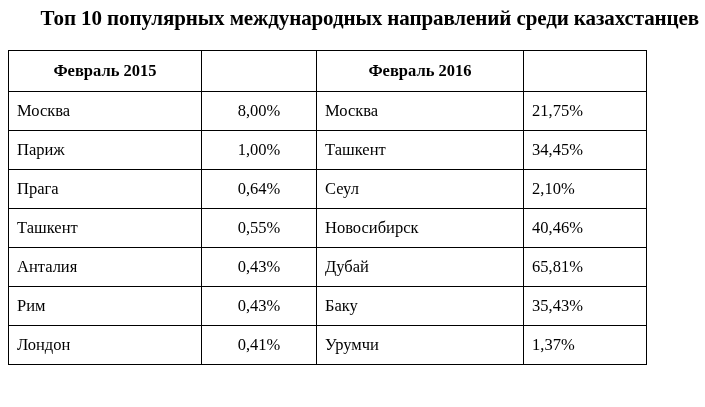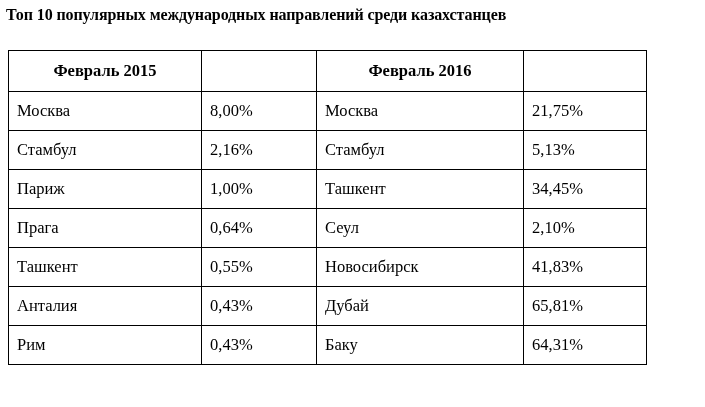--- a/index.html
+++ b/index.html
@@ -19,24 +19,25 @@
     width: 705px;
     height: 407px;
     box-sizing: border-box;
   }
   .title {
     position: absolute;
     left: 6px;
     top: 6px;
     width: 693px;
     font-family: "Liberation Serif", serif;
-    font-size: 16px;
+    font-size: 21px;
     font-weight: bold;
     letter-spacing: -0.1px;
     white-space: nowrap;
+    text-align: right;
   }
   .table-wrap {
     position: absolute;
     left: 8px;
     top: 50px;
     width: 570px;
   }
   table.data {
     border-collapse: collapse;
     table-layout: fixed;
@@ -46,21 +47,21 @@
     border: 1px solid #000000;
     height: 30px;
     padding: 4px 8px;
     font-size: 16.5px;
     font-family: "Liberation Serif", serif;
     vertical-align: middle;
     overflow: hidden;
     white-space: nowrap;
   }
   td.col-city-a { width: 176px; text-align: left; }
-  td.col-val-a  { width: 98px;  text-align: left; padding-right: 9px; }
+  td.col-val-a  { width: 98px;  text-align: center; padding-right: 9px; }
   td.col-city-b { width: 190px; text-align: left; }
   td.col-val-b  { width: 106px; text-align: left; padding-right: 9px; }
 
   tr.header-row td {
     font-weight: bold;
     text-align: center;
     height: 32px;
     font-size: 16.5px;
   }
   tr.header-row td.blank {
@@ -83,52 +84,52 @@
           <td class="col-city-b">Февраль 2016</td>
           <td class="col-val-b blank"></td>
         </tr>
       <tr>
             <td class="col-city-a">Москва</td>
             <td class="col-val-a">8,00%</td>
             <td class="col-city-b">Москва</td>
             <td class="col-val-b">21,75%</td>
           </tr>
           <tr>
-            <td class="col-city-a">Стамбул</td>
-            <td class="col-val-a">2,16%</td>
-            <td class="col-city-b">Стамбул</td>
-            <td class="col-val-b">5,13%</td>
-          </tr>
-          <tr>
             <td class="col-city-a">Париж</td>
             <td class="col-val-a">1,00%</td>
             <td class="col-city-b">Ташкент</td>
             <td class="col-val-b">34,45%</td>
           </tr>
           <tr>
             <td class="col-city-a">Прага</td>
             <td class="col-val-a">0,64%</td>
             <td class="col-city-b">Сеул</td>
             <td class="col-val-b">2,10%</td>
           </tr>
           <tr>
             <td class="col-city-a">Ташкент</td>
             <td class="col-val-a">0,55%</td>
             <td class="col-city-b">Новосибирск</td>
-            <td class="col-val-b">41,83%</td>
+            <td class="col-val-b">40,46%</td>
           </tr>
           <tr>
             <td class="col-city-a">Анталия</td>
             <td class="col-val-a">0,43%</td>
             <td class="col-city-b">Дубай</td>
             <td class="col-val-b">65,81%</td>
           </tr>
           <tr>
             <td class="col-city-a">Рим</td>
             <td class="col-val-a">0,43%</td>
             <td class="col-city-b">Баку</td>
-            <td class="col-val-b">64,31%</td>
+            <td class="col-val-b">35,43%</td>
+          </tr>
+          <tr>
+            <td class="col-city-a">Лондон</td>
+            <td class="col-val-a">0,41%</td>
+            <td class="col-city-b">Урумчи</td>
+            <td class="col-val-b">1,37%</td>
           </tr>
         </tbody>
     </table>
   </div>
 
 </div>
 
 </body></html>

